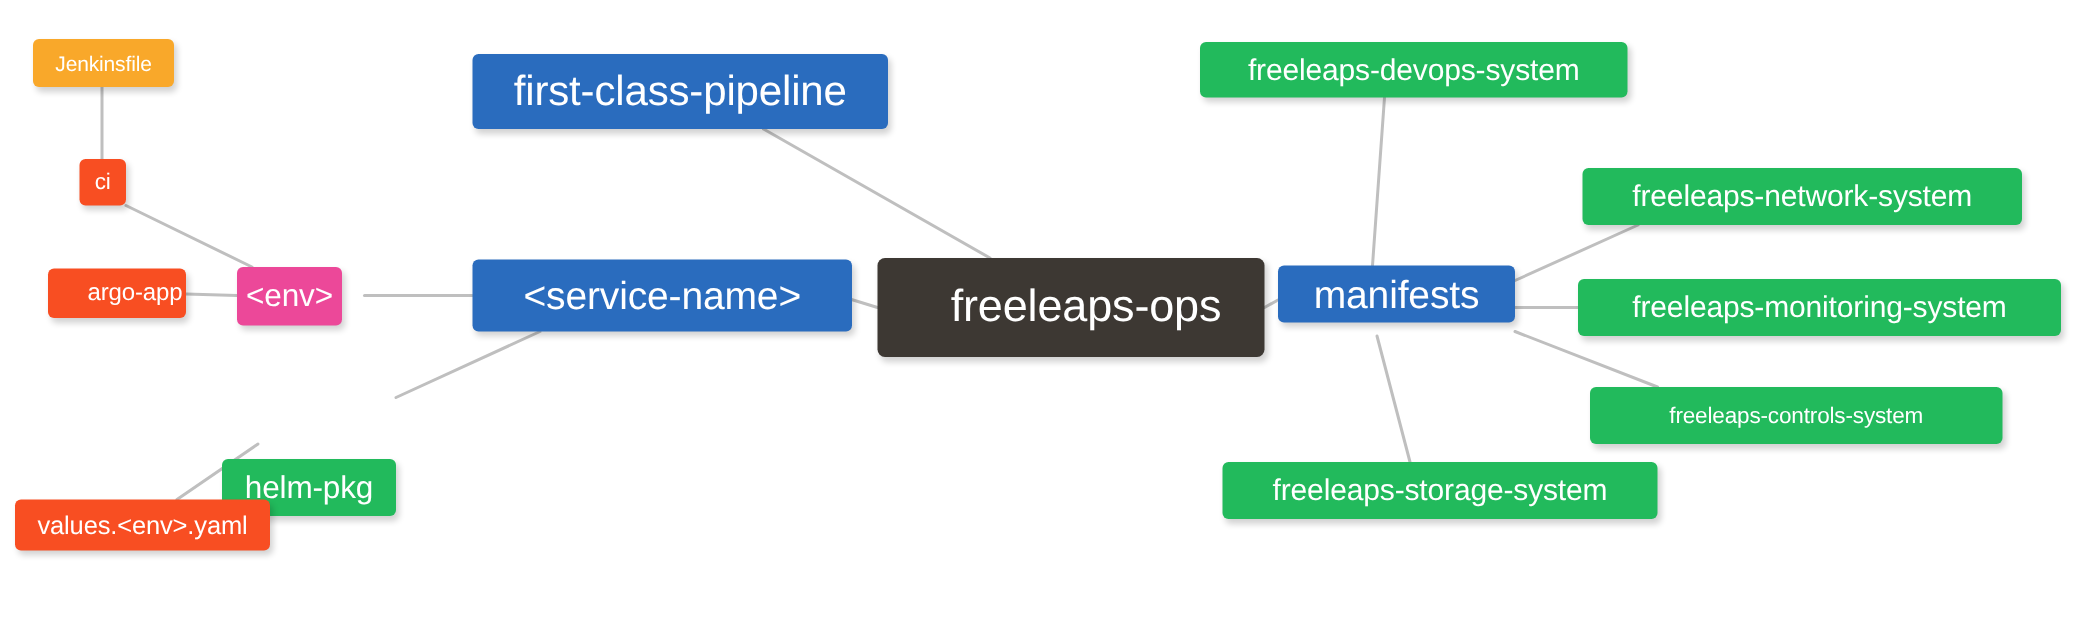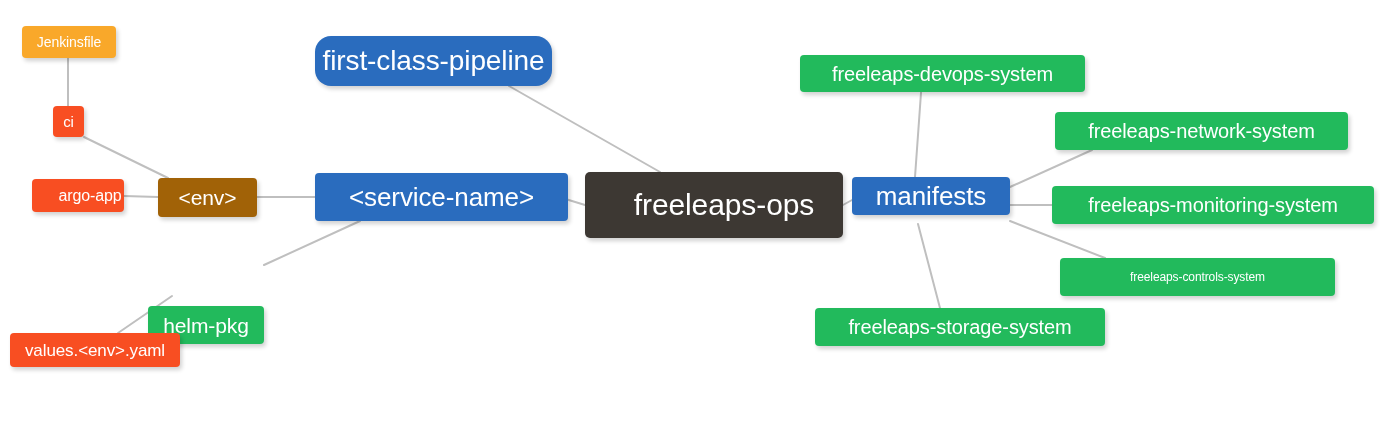--- a/index.html
+++ b/index.html
@@ -68,27 +68,27 @@
       <line x1="172" y1="296" x2="118" y2="333" class="edge" stroke="#bfbfbf"></line>
       <line x1="915" y1="177" x2="923" y2="65" class="edge" stroke="#bfbfbf"></line>
       <line x1="1010" y1="187" x2="1092" y2="150" class="edge" stroke="#bfbfbf"></line>
       <line x1="1010" y1="205" x2="1052" y2="205" class="edge" stroke="#bfbfbf"></line>
       <line x1="1010" y1="221" x2="1105" y2="258" class="edge" stroke="#bfbfbf"></line>
       <line x1="918" y1="224" x2="940" y2="308" class="edge" stroke="#bfbfbf"></line>
     </svg>
   <div id="node-layer">
       <div class="node root" style="left: 585px; top: 172px; width: 258px; height: 66px; background: rgb(61, 56, 51); font-size: 30px;">freeleaps-ops</div>
       <div class="node" style="left: 315px; top: 173px; width: 253px; height: 48px; background: rgb(42, 108, 190); font-size: 26px;">&lt;service-name&gt;</div>
-      <div class="node" style="left: 315px; top: 36px; width: 237px; height: 50px; background: rgb(42, 108, 190); font-size: 28px; border-radius: 16px;">first-class-pipeline</div>
+      <div class="node" style="left: 315px; top: 36px; width: 277px; height: 50px; background: rgb(42, 108, 190); font-size: 28px;">first-class-pipeline</div>
       <div class="node" style="left: 852px; top: 177px; width: 158px; height: 38px; background: rgb(42, 108, 190); font-size: 26px;">manifests</div>
-      <div class="node" style="left: 158px; top: 178px; width: 99px; height: 39px; background: #a16207; font-size: 21px;">&lt;env&gt;</div>
+      <div class="node" style="left: 158px; top: 178px; width: 70px; height: 39px; background: #ec4899; font-size: 21px;">&lt;env&gt;</div>
       <div class="node" style="left: 148px; top: 258px; width: 116px; height: 38px; background: rgb(34, 186, 92); font-size: 21px; margin-top: 48px;">helm-pkg</div>
       <div class="node" style="left: 53px; top: 106px; width: 31px; height: 31px; background: rgb(248, 78, 34); font-size: 15px;">ci</div>
       <div class="node" style="left: 22px; top: 26px; width: 94px; height: 32px; background: rgb(249, 168, 42); font-size: 14px;">Jenkinsfile</div>
       <div class="node" style="left: 32px; top: 179px; width: 92px; height: 33px; background: rgb(248, 78, 34); font-size: 16px; padding-left: 24px;">argo-app</div>
       <div class="node" style="left: 10px; top: 333px; width: 170px; height: 34px; background: rgb(248, 78, 34); font-size: 17px;">values.&lt;env&gt;.yaml</div>
-      <div class="node" style="left: 800px; top: 28px; width: 285px; height: 37px; background: rgb(34, 186, 92); font-size: 20px; margin-top: 27px;">freeleaps-devops-system</div>
+      <div class="node" style="left: 800px; top: 28px; width: 285px; height: 37px; background: rgb(34, 186, 92); font-size: 20px;">freeleaps-devops-system</div>
       <div class="node" style="left: 1055px; top: 112px; width: 293px; height: 38px; background: rgb(34, 186, 92); font-size: 20px;">freeleaps-network-system</div>
       <div class="node" style="left: 1052px; top: 186px; width: 322px; height: 38px; background: rgb(34, 186, 92); font-size: 20px;">freeleaps-monitoring-system</div>
-      <div class="node" style="left: 1060px; top: 258px; width: 275px; height: 38px; background: rgb(34, 186, 92); font-size: 12px;">freeleaps-controls-system</div>
+      <div class="node" style="left: 1060px; top: 258px; width: 275px; height: 38px; background: rgb(34, 186, 92); font-size: 15px;">freeleaps-controls-system</div>
       <div class="node" style="left: 815px; top: 308px; width: 290px; height: 38px; background: rgb(34, 186, 92); font-size: 20px;">freeleaps-storage-system</div>
     </div>
 </div>
 
 </body></html>

